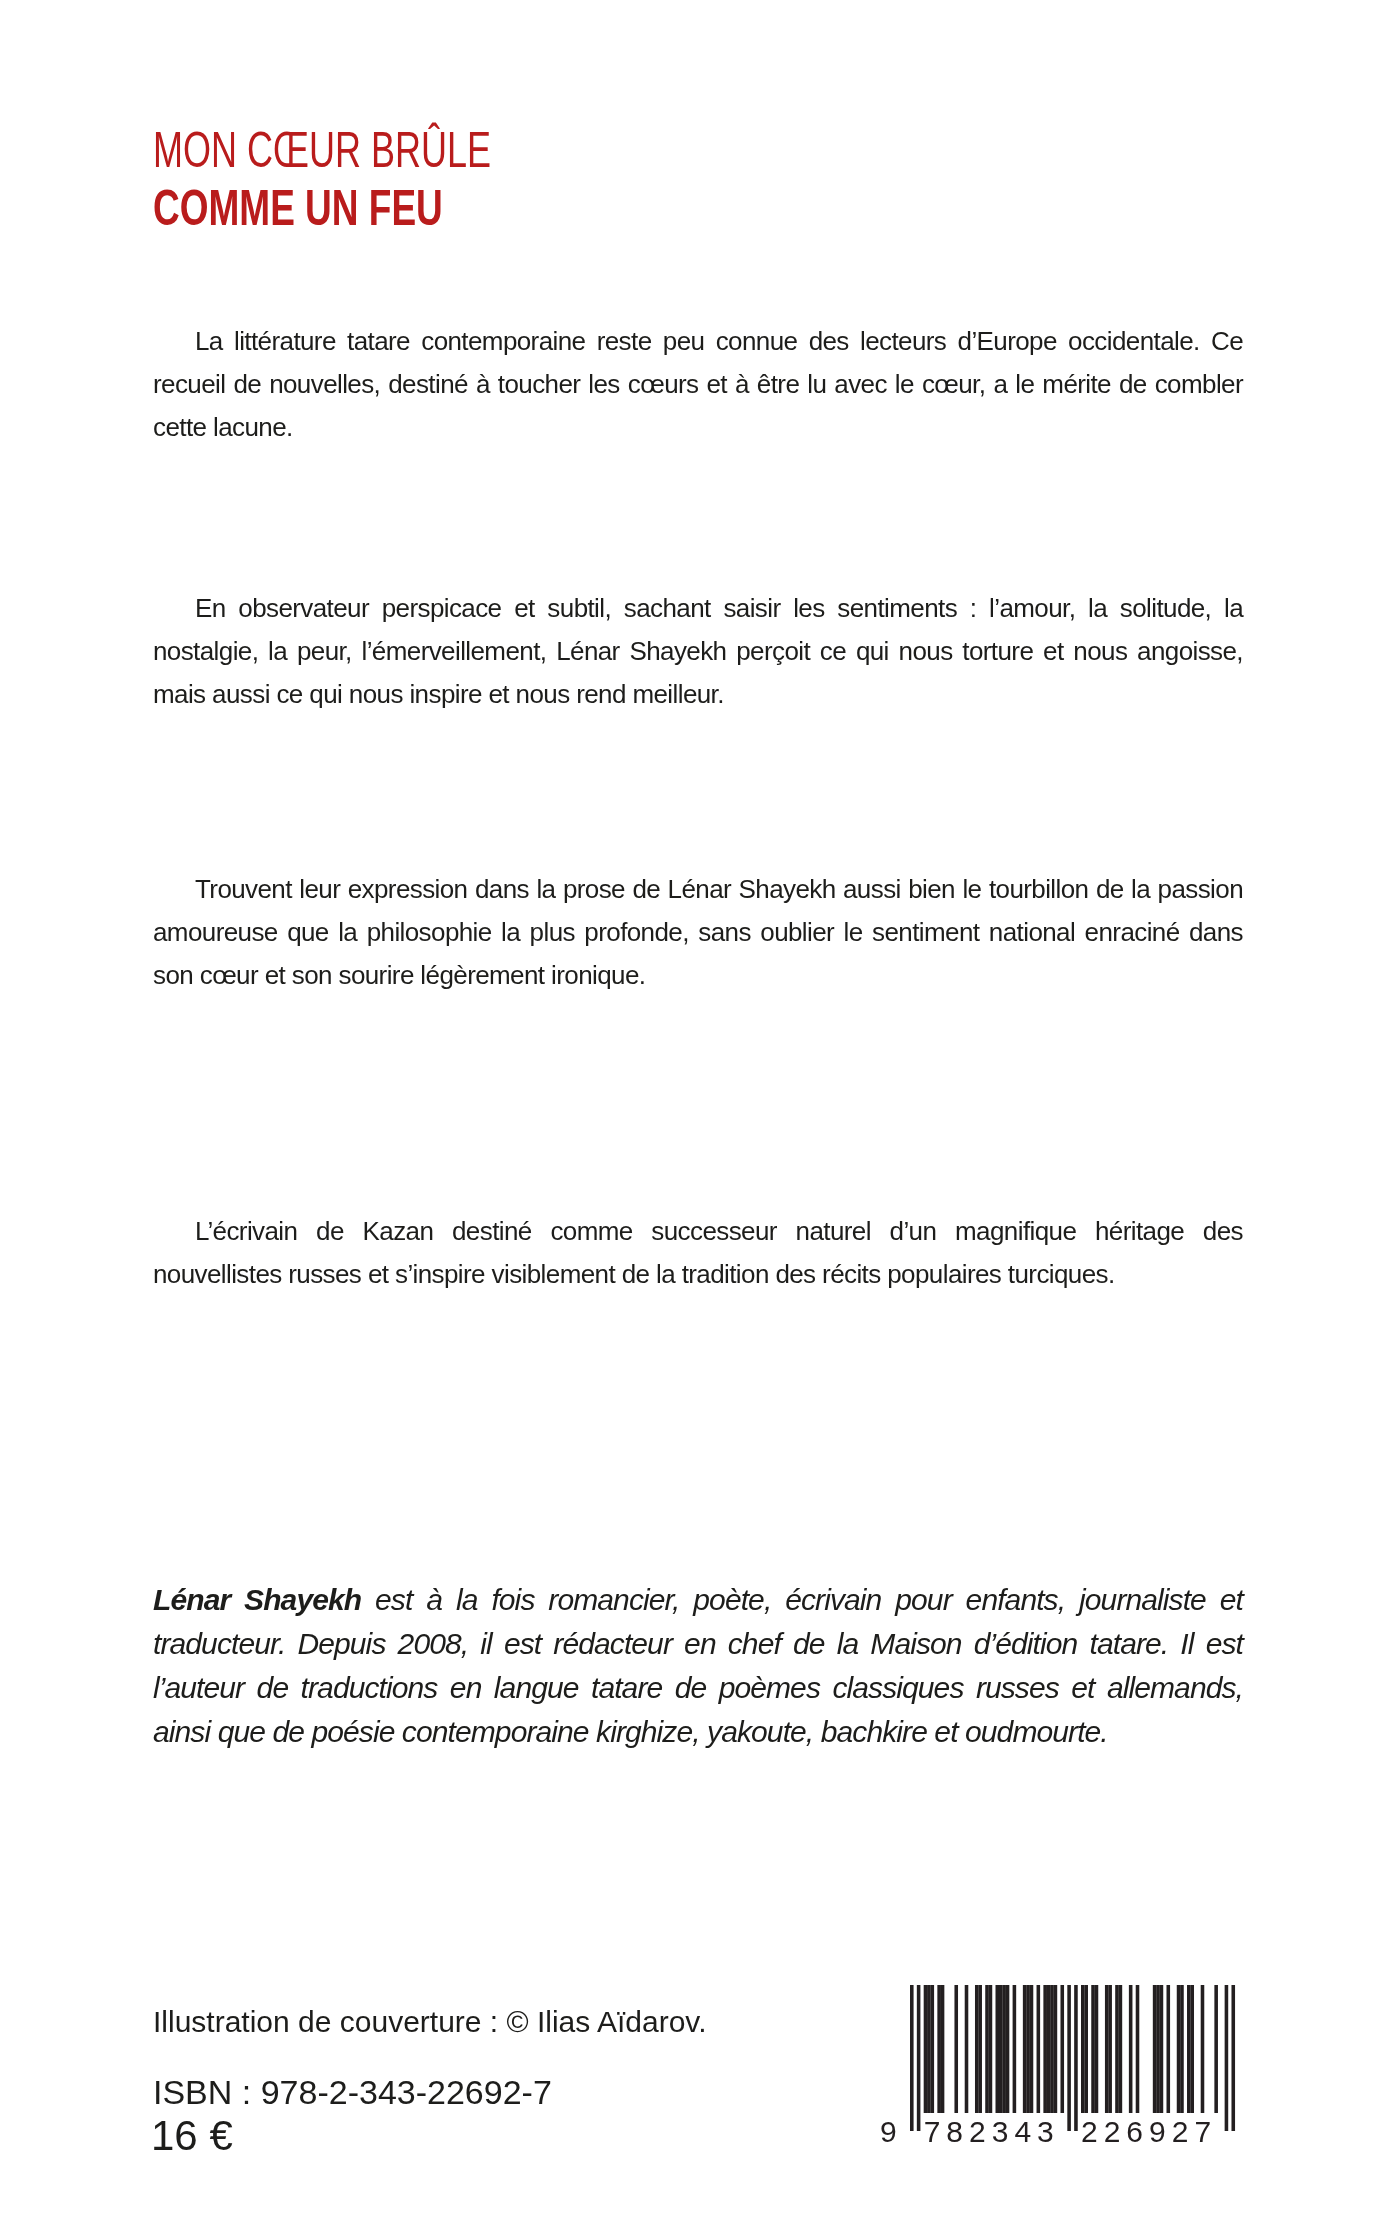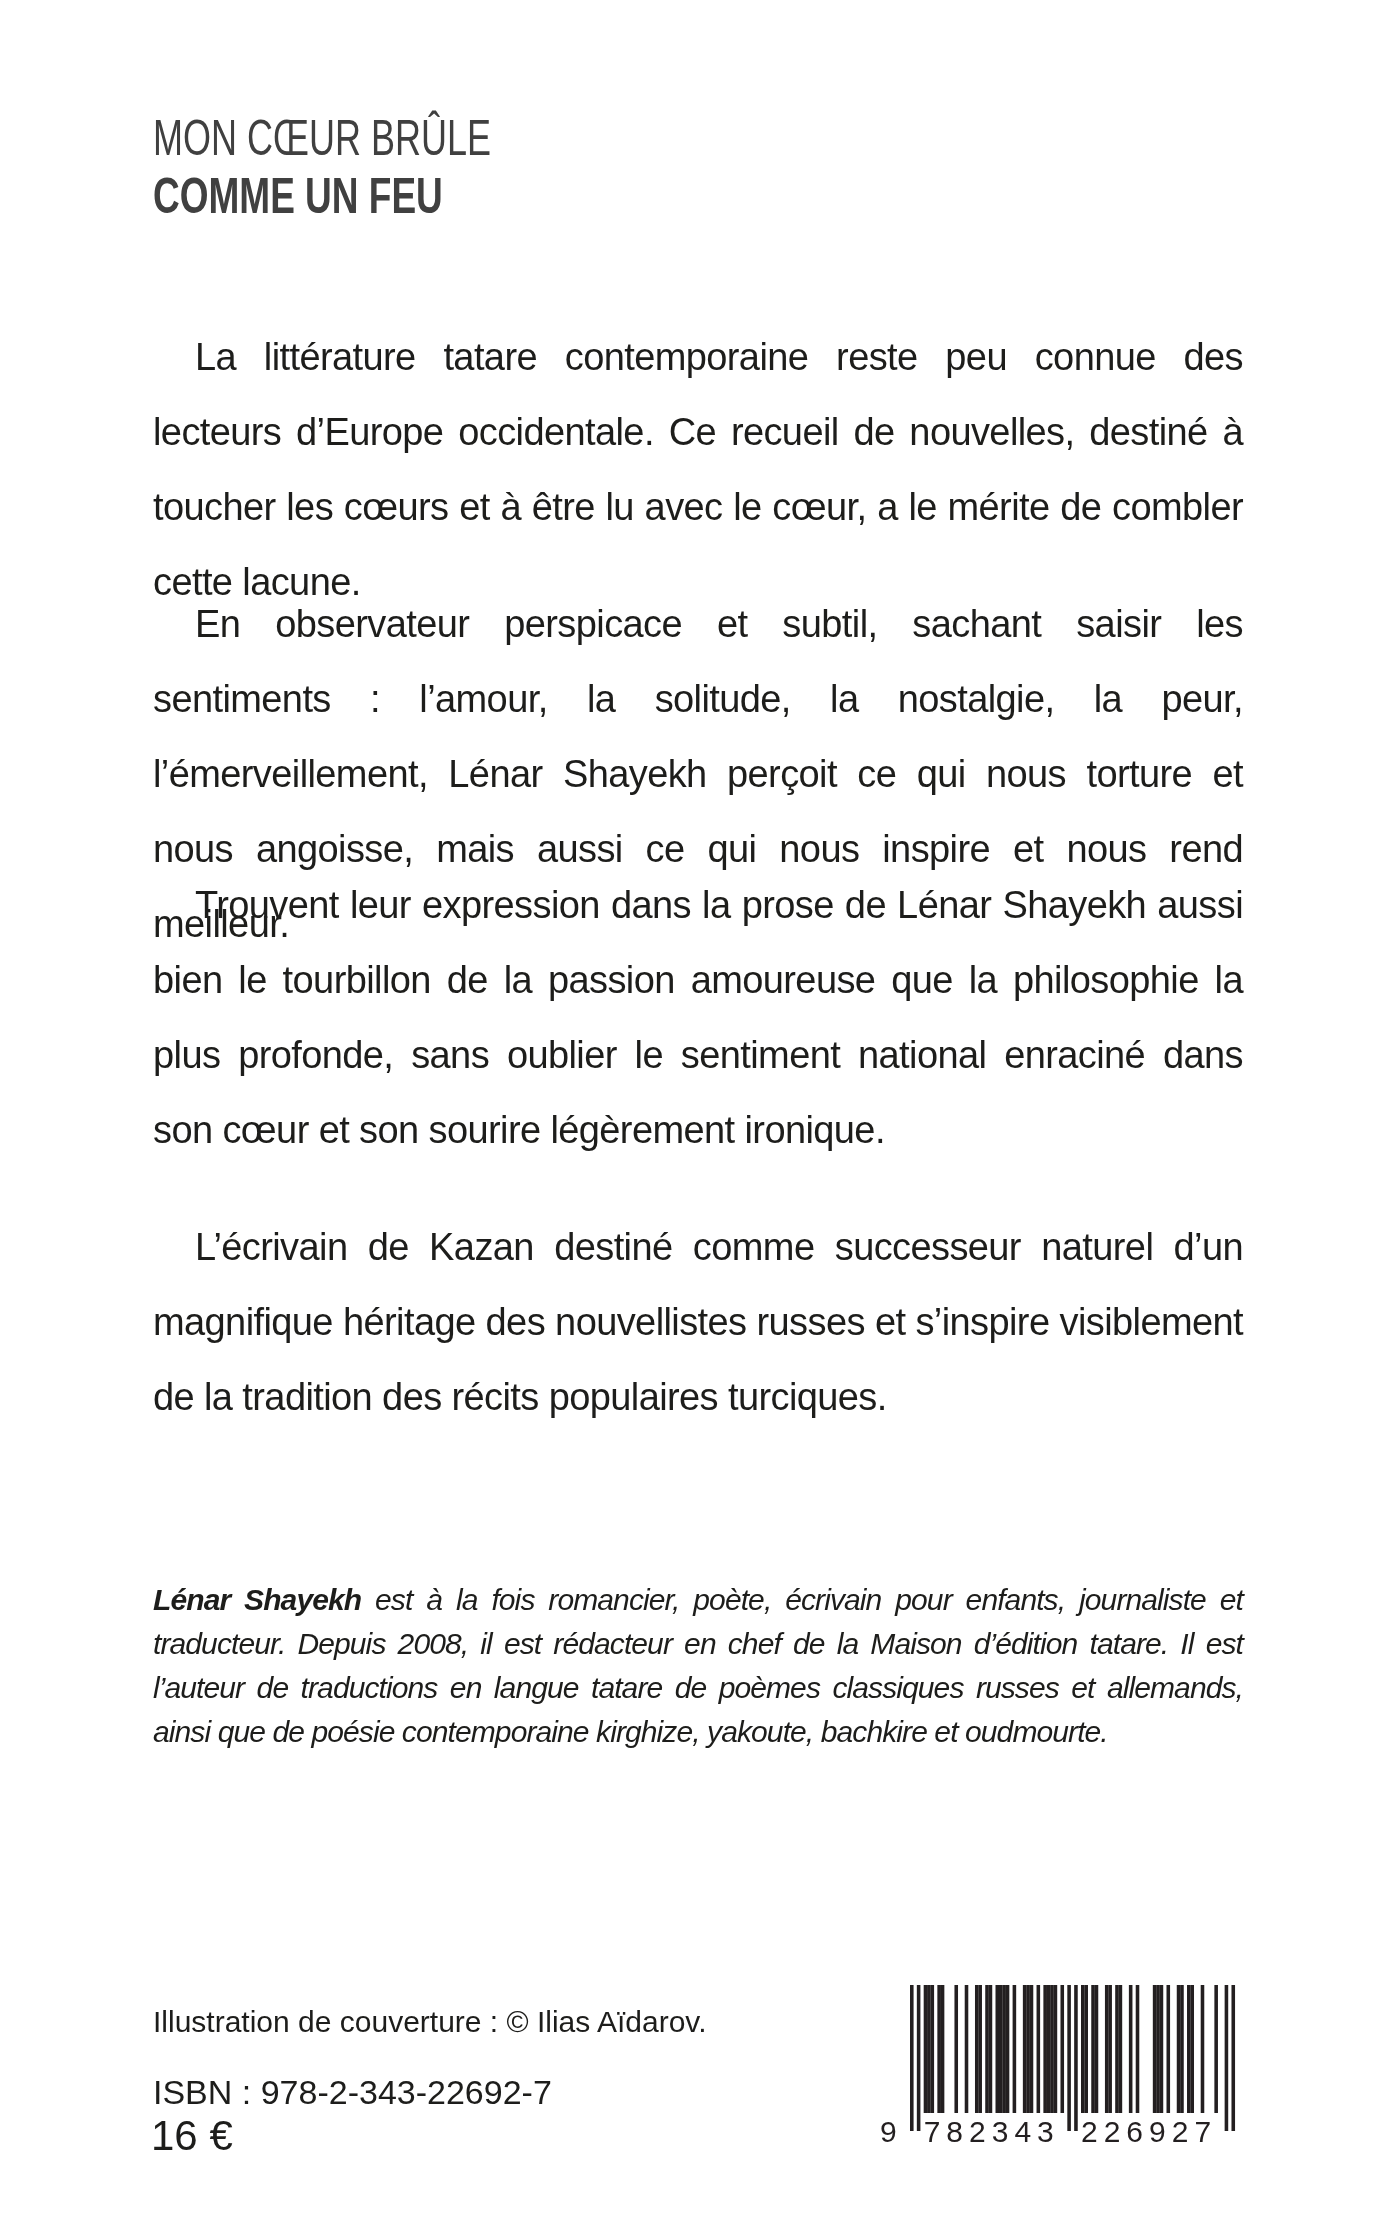--- a/index.html
+++ b/index.html
@@ -1,24 +1,24 @@
 <!DOCTYPE html>
 <html><head>
 <meta charset="utf-8">
 <style>
   html, body { margin: 0; padding: 0; background: #ffffff; }
   body { width: 1400px; height: 2231px; position: relative; overflow: hidden; color: #1d1d1b; }
-  .title { position: absolute; left: 153px; top: 109px; color: #404040;
+  .title { position: absolute; left: 153px; top: 121px; color: #b91c1c;
     font-family: "Liberation Sans", sans-serif; line-height: 58px; }
   .title .l1 { display: block; font-size: 50px; font-weight: normal; letter-spacing: 0px;
     transform: scaleX(0.72); transform-origin: left; white-space: nowrap; }
   .title .l2 { display: block; font-size: 50px; font-weight: bold;
     transform: scaleX(0.74); transform-origin: left; white-space: nowrap; }
   .body { position: absolute; left: 153px; width: 1090px;
-    font-family: "Liberation Sans", sans-serif; font-size: 38px; line-height: 75px;
+    font-family: "Liberation Sans", sans-serif; font-size: 26px; line-height: 43px;
     text-align: justify; letter-spacing: -0.6px; }
   .body p { margin: 0; text-indent: 42px; }
   .p1 { top: 320px; } .p2 { top: 587px; } .p3 { top: 868px; } .p4 { top: 1210px; }
   .bio { position: absolute; left: 153px; top: 1578px; width: 1090px;
     font-family: "Liberation Sans", sans-serif; font-size: 30px; line-height: 44px;
     font-style: italic; text-align: justify; letter-spacing: -0.9px; }
   .bio b { font-weight: bold; }
   .credit { position: absolute; left: 153px; top: 2005px; font-family: "Liberation Sans", sans-serif; font-size: 30px; }
   .isbn { position: absolute; left: 153px; top: 2073px; font-family: "Liberation Sans", sans-serif; font-size: 34px; }
   .price { position: absolute; left: 151px; top: 2112px; font-family: "Liberation Sans", sans-serif; font-size: 42px; }

